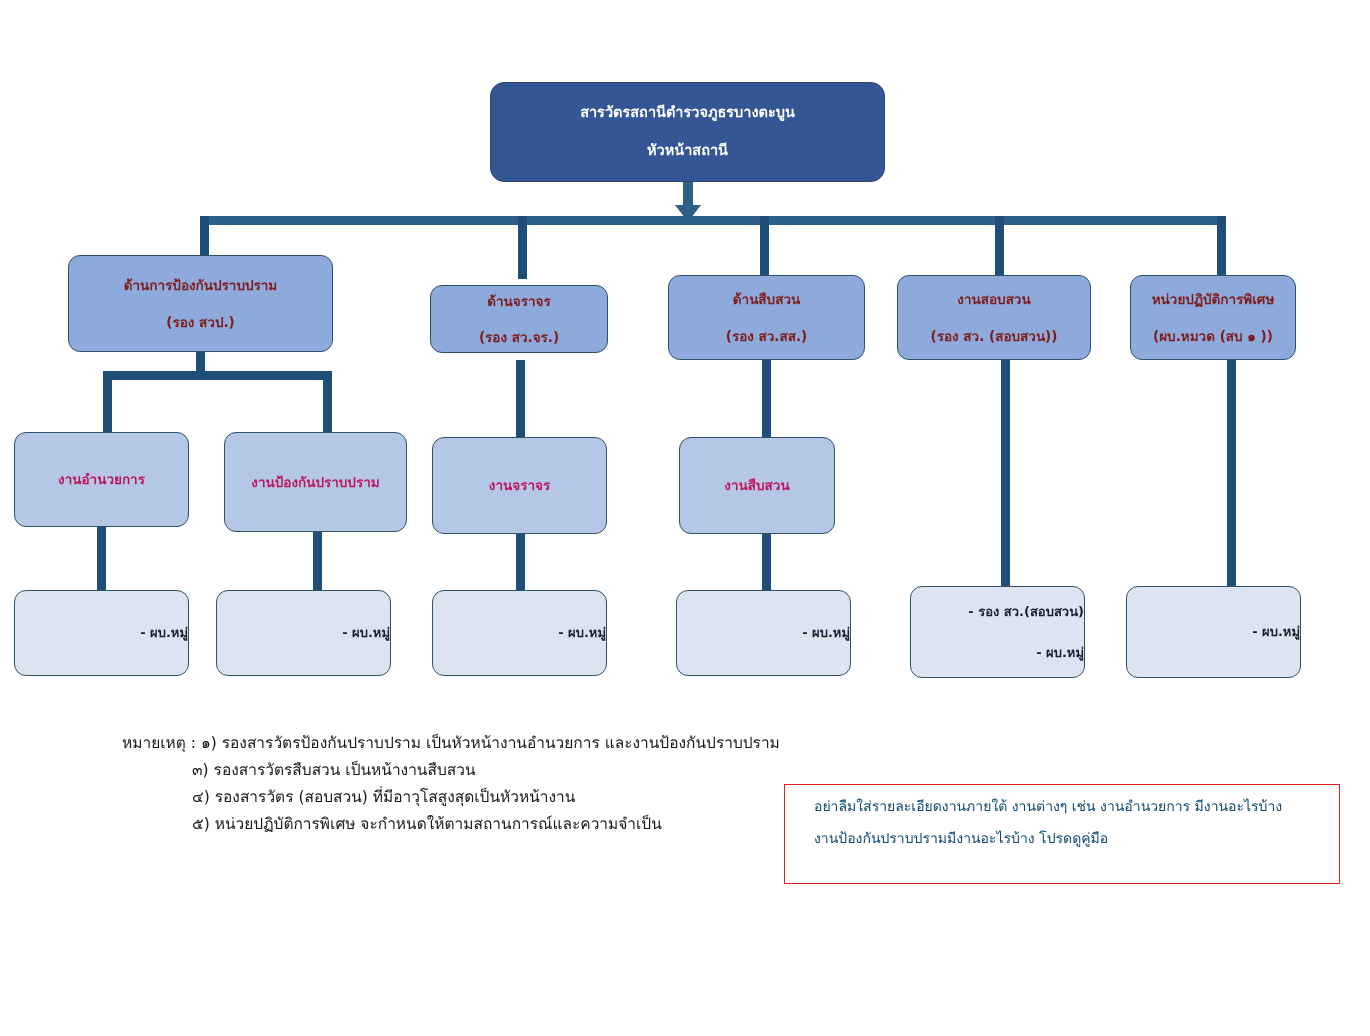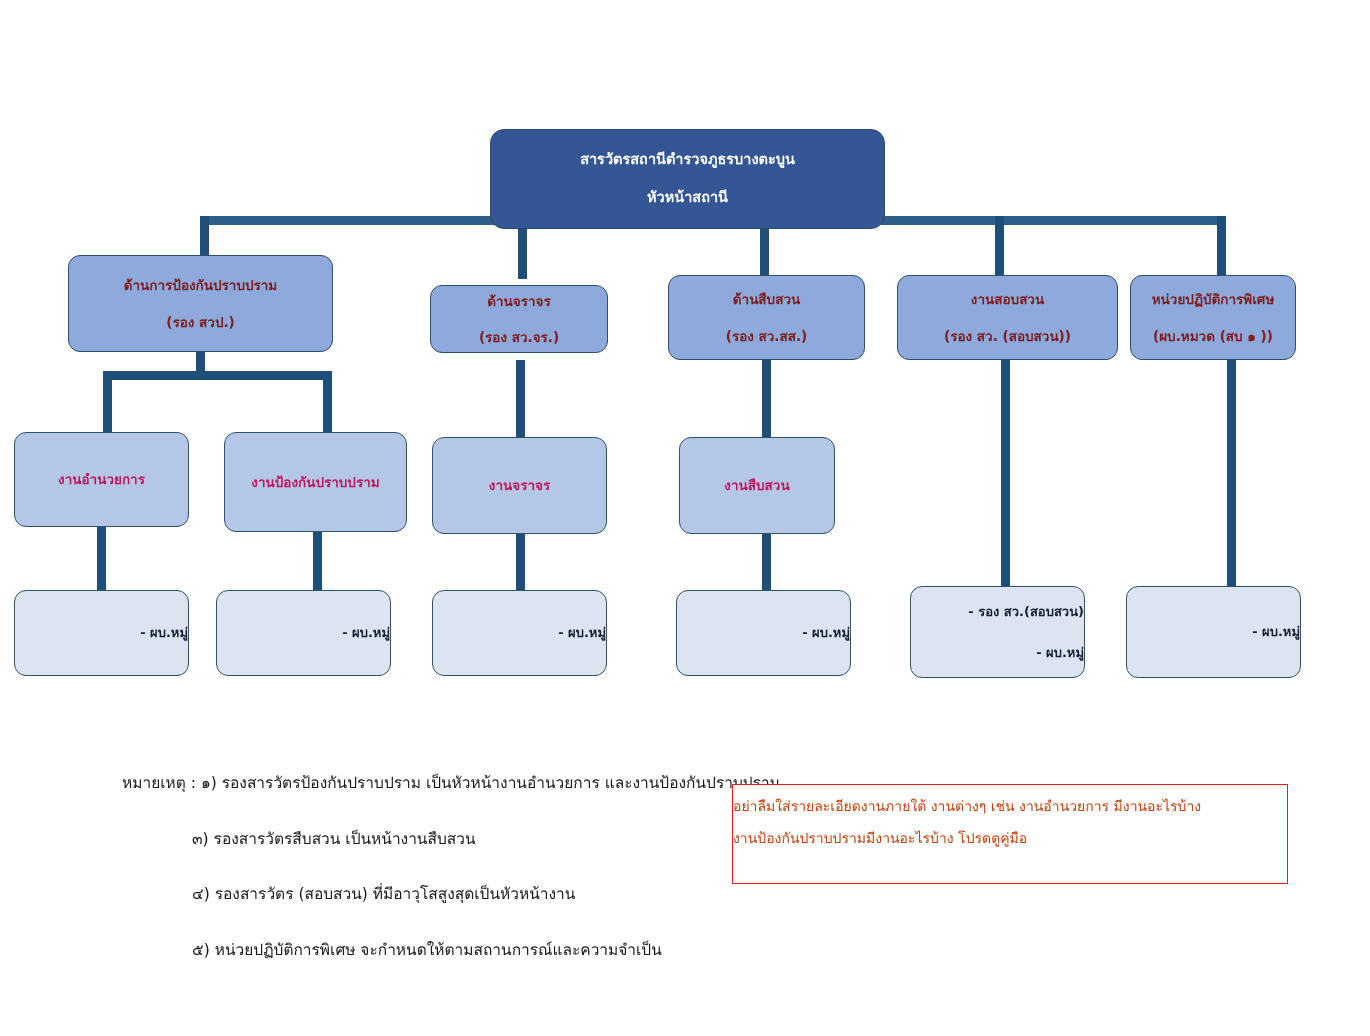--- a/index.html
+++ b/index.html
@@ -36,21 +36,20 @@
   .node .ln{display:block;width:100%;}
   .node .ln + .ln{margin-top:16px;}
 
   .lvl0{
     background:#345694;
     color:#ffffff;
     font-size:14.5px;
     font-weight:600;
     border:1.3px solid #2b4a6f;
     border-radius:14px;
-    margin-top:47px;
   }
   .lvl1{
     background:#8EA9DB;
     color:#7f1d1d;
     font-size:13.5px;
     font-weight:600;
   }
   .lvl2{
     background:#B4C7E7;
     color:#be185d;
@@ -82,33 +81,33 @@
 
   
   #notes{
     position:absolute;
     left:122px;top:736px;
     width:700px;
     font-size:15.5px;
     color:#1a1a1a;
     line-height:1.0;
   }
-  #notes .nrow{display:block;white-space:nowrap;margin-bottom:11.5px;margin-top:40px;}
+  #notes .nrow{display:block;white-space:nowrap;margin-bottom:11.5px;}
   #notes .nrow.indent{padding-left:70px;}
 
   
   #warnbox{
     position:absolute;
-    left:732px;top:784px;
+    left:784px;top:784px;
     width:556px;height:100px;
     box-sizing:border-box;
     border:1.4px solid #E81C1C;
     background:#ffffff;
-    padding:14px 16px 0 0;
-    color:#c2410c;
+    padding:14px 16px 0 29px;
+    color:#0c4a6e;
     font-size:14px;
     line-height:1.0;
   }
   #warnbox .wline{display:block;white-space:nowrap;margin-bottom:18px;}
 </style>
 </head>
 <body>
 
 <div id="chart">
 
@@ -136,21 +135,21 @@
   <div class="node lvl1" style="left:430px;top:285px;width:178px;height:68px;">
     <span class="ln">ด้านจราจร</span>
     <span class="ln">(รอง สว.จร.)</span>
   </div>
 
   <div class="node lvl1" style="left:668px;top:275px;width:197px;height:85px;">
     <span class="ln">ด้านสืบสวน</span>
     <span class="ln">(รอง สว.สส.)</span>
   </div>
 
-  <div class="node lvl1" style="left:897px;top:275px;width:221px;height:85px;">
+  <div class="node lvl1" style="left:897px;top:275px;width:194px;height:85px;">
     <span class="ln">งานสอบสวน</span>
     <span class="ln">(รอง สว. (สอบสวน))</span>
   </div>
 
   <div class="node lvl1" style="left:1130px;top:275px;width:166px;height:85px;align-items:flex-end;">
     <span class="ln">หน่วยปฏิบัติการพิเศษ</span>
     <span class="ln">(ผบ.หมวด (สบ ๑ ))</span>
   </div>
 
   <div class="conn v" style="left:196px;top:352px;height:24px;"></div>

